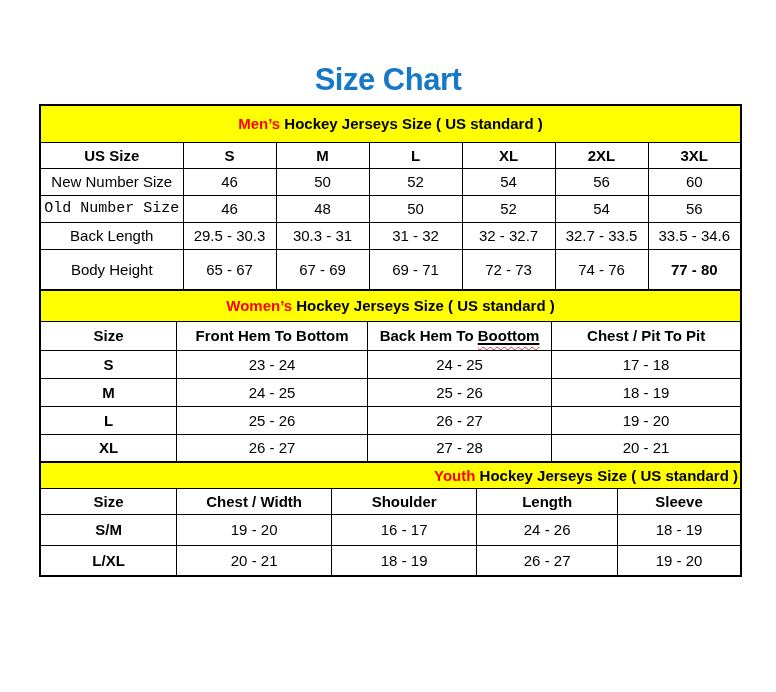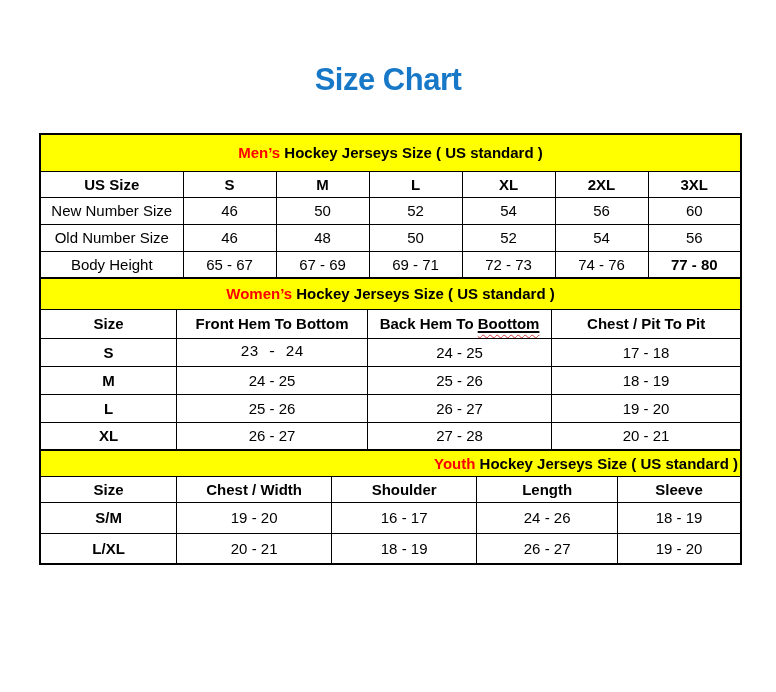--- a/index.html
+++ b/index.html
@@ -33,21 +33,21 @@
     width: 100%;
     margin: 0;
     text-align: center;
     font-size: 31px;
     font-weight: bold;
     letter-spacing: -0.5px;
     color: var(--title-blue);
   }
   .table-wrap {
     position: absolute;
-    top: 133px;
+    top: 104px;
     left: 39px;
     width: 703px;
   }
   table.section {
     width: 100%;
     border-collapse: collapse;
     table-layout: fixed;
     border: 2.5px solid var(--border-black);
   }
   table.section + table.section { margin-top: -2px; }
@@ -119,32 +119,41 @@
           <tr>
             <td class="row-label" style="height: 27px;">New Number Size</td>
             <td class="cell" style="height: 27px;">46</td>
             <td class="cell" style="height: 27px;">50</td>
             <td class="cell" style="height: 27px;">52</td>
             <td class="cell" style="height: 27px;">54</td>
             <td class="cell" style="height: 27px;">56</td>
             <td class="cell" style="height: 27px;">60</td>
           </tr>
           <tr>
-            <td class="row-label" style="height: 27px;">Old Number Size</td>
+            <td class="row-label" style="height: 27px; font-family: Liberation Mono, monospace;">Old Number Size</td>
             <td class="cell" style="height: 27px;">46</td>
             <td class="cell" style="height: 27px;">48</td>
             <td class="cell" style="height: 27px;">50</td>
             <td class="cell" style="height: 27px;">52</td>
             <td class="cell" style="height: 27px;">54</td>
             <td class="cell" style="height: 27px;">56</td>
           </tr>
           <tr>
+            <td class="row-label" style="height: 27px;">Back Length</td>
+            <td class="cell" style="height: 27px;">29.5 - 30.3</td>
+            <td class="cell" style="height: 27px;">30.3 - 31</td>
+            <td class="cell" style="height: 27px;">31 - 32</td>
+            <td class="cell" style="height: 27px;">32 - 32.7</td>
+            <td class="cell" style="height: 27px;">32.7 - 33.5</td>
+            <td class="cell" style="height: 27px;">33.5 - 34.6</td>
+          </tr>
+          <tr>
             <td class="row-label" style="height: 27px;">Body Height</td>
             <td class="cell" style="height: 27px;">65 - 67</td>
-            <td class="cell" style="height: 27px;">67 - 69</td>
+            <td class="cell" style="height: 41px;">67 - 69</td>
             <td class="cell" style="height: 27px;">69 - 71</td>
             <td class="cell" style="height: 27px;">72 - 73</td>
             <td class="cell" style="height: 27px;">74 - 76</td>
             <td class="cell" style="height: 27px; font-weight: bold;">77 - 80</td>
           </tr>
         </tbody>
       </table>
       <table class="section section-womens">
         <colgroup>
           <col style="width: 19.5%;">
@@ -159,21 +168,21 @@
           <tr class="cols">
             <th style="height: 29px;">Size</th>
             <th style="height: 29px;">Front Hem To Bottom</th>
             <th style="height: 29px;">Back Hem To <span class="sq-wavy"><span class="sq-solid">Boottom</span></span></th>
             <th style="height: 29px;">Chest / Pit To Pit</th>
           </tr>
         </thead>
         <tbody>
           <tr>
             <td class="row-label-bold" style="height: 28px;">S</td>
-            <td class="cell" style="height: 28px; font-family: Liberation Mono, monospace;">23 - 24</td>
+            <td class="cell" style="height: 28px;">23 - 24</td>
             <td class="cell" style="height: 28px;">24 - 25</td>
             <td class="cell" style="height: 28px;">17 - 18</td>
           </tr>
           <tr>
             <td class="row-label-bold" style="height: 28px;">M</td>
             <td class="cell" style="height: 28px;">24 - 25</td>
             <td class="cell" style="height: 28px;">25 - 26</td>
             <td class="cell" style="height: 28px;">18 - 19</td>
           </tr>
           <tr>

